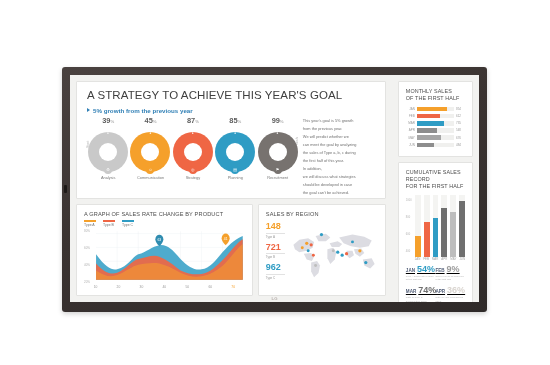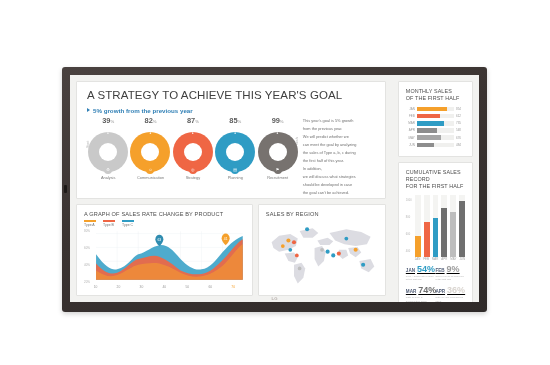--- a/index.html
+++ b/index.html
@@ -171,21 +171,21 @@
             <div class="main-title">A STRATEGY TO ACHIEVE THIS YEAR'S GOAL</div>
             <div class="sub-row">
               <span class="tri"></span>
               <span class="subtitle">5% growth from the previous year</span>
             </div>
 
             <div style="display:flex;">
               <div class="donut-block">
                 <div class="pct-row">
                   <div class="pct-cell"><span>39</span><i>%</i></div>
-                  <div class="pct-cell"><span>82</span><i>%</i></div>
+                  <div class="pct-cell"><span>45</span><i>%</i></div>
                   <div class="pct-cell"><span>87</span><i>%</i></div>
                   <div class="pct-cell"><span>85</span><i>%</i></div>
                   <div class="pct-cell"><span>99</span><i>%</i></div>
                 </div>
 
                 <div class="donuts" id="donut-chain">
                     <div class="donut" style="left: 0.5%; z-index: 10;">
                       <div class="ring" style="background:#c9c9c9"></div>
                       <div class="hole"></div>
                       <div class="topdot">●</div>
@@ -307,20 +307,34 @@
                 <span>40</span>
                 <span>50</span>
                 <span>60</span>
                 <span style="color:#f5a02b">70</span>
               </div>
             </div>
 
             <div class="card card-region">
               <div class="card-title">SALES BY REGION</div>
               <div class="region-body">
+                <div class="region-stats">
+                  <div style="margin-bottom:4px;">
+                    <div class="stat-num" style="color:#f5a02b">148</div>
+                    <div class="stat-lbl">Type A</div>
+                  </div>
+                  <div style="margin-bottom:4px;">
+                    <div class="stat-num" style="color:#ef6644">721</div>
+                    <div class="stat-lbl">Type B</div>
+                  </div>
+                  <div>
+                    <div class="stat-num" style="color:#2f9cc4">962</div>
+                    <div class="stat-lbl">Type C</div>
+                  </div>
+                </div>
                 <div class="map-wrap">
                   <svg viewBox="0 0 120 70" preserveAspectRatio="xMidYMid meet">
                     <g fill="#dcdce2">
                       <path d="M6,22 L14,15 L26,13 L34,18 L32,26 L24,30 L14,32 L8,28 Z"></path>
                       <path d="M36,10 L50,7 L56,12 L50,17 L40,17 Z"></path>
                       <path d="M20,34 L30,33 L34,38 L31,44 L24,42 Z"></path>
                       <path d="M30,46 L38,44 L42,50 L40,60 L34,66 L30,58 Z"></path>
                       <path d="M52,28 L60,26 L64,32 L62,42 L56,48 L52,40 Z"></path>
                       <path d="M55,20 L66,17 L72,21 L68,25 L58,25 Z"></path>
                       <path d="M68,12 L86,8 L102,11 L112,16 L108,24 L96,26 L84,24 L74,20 Z"></path>

